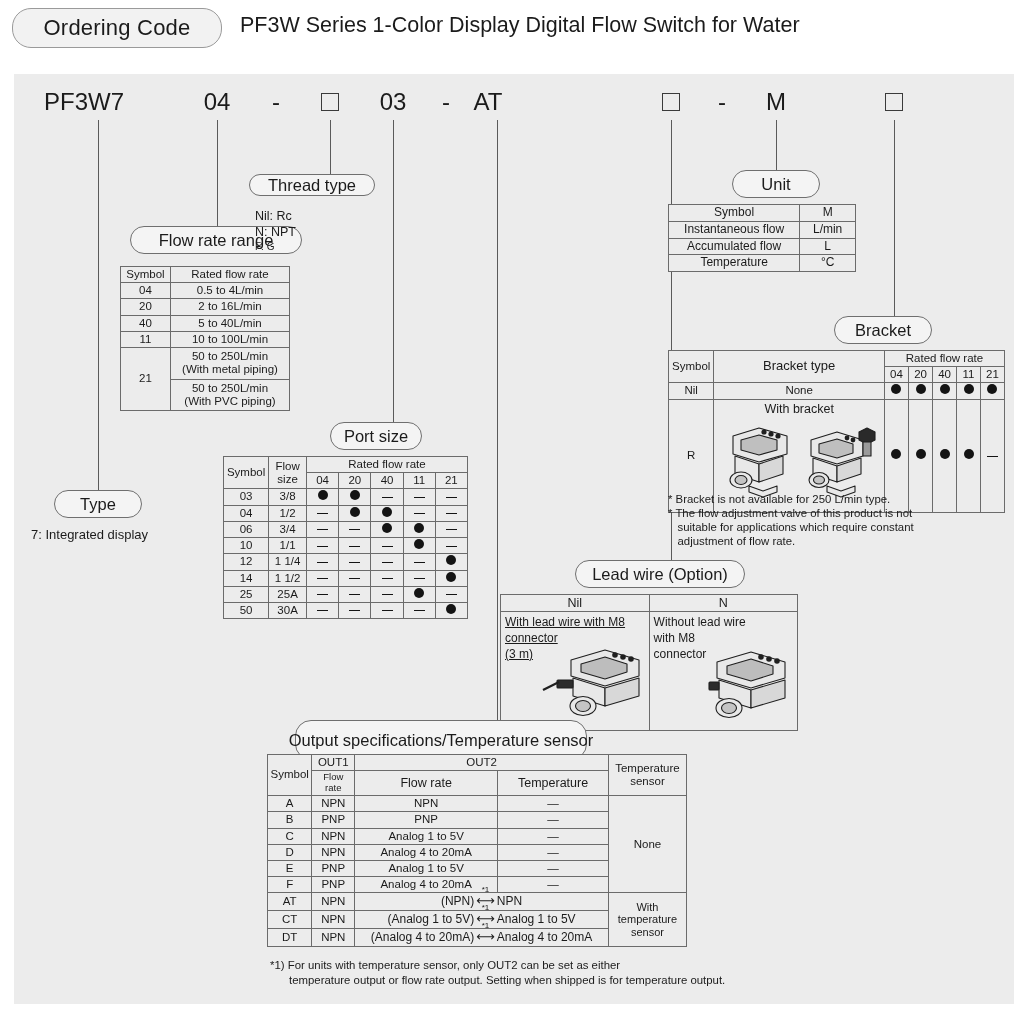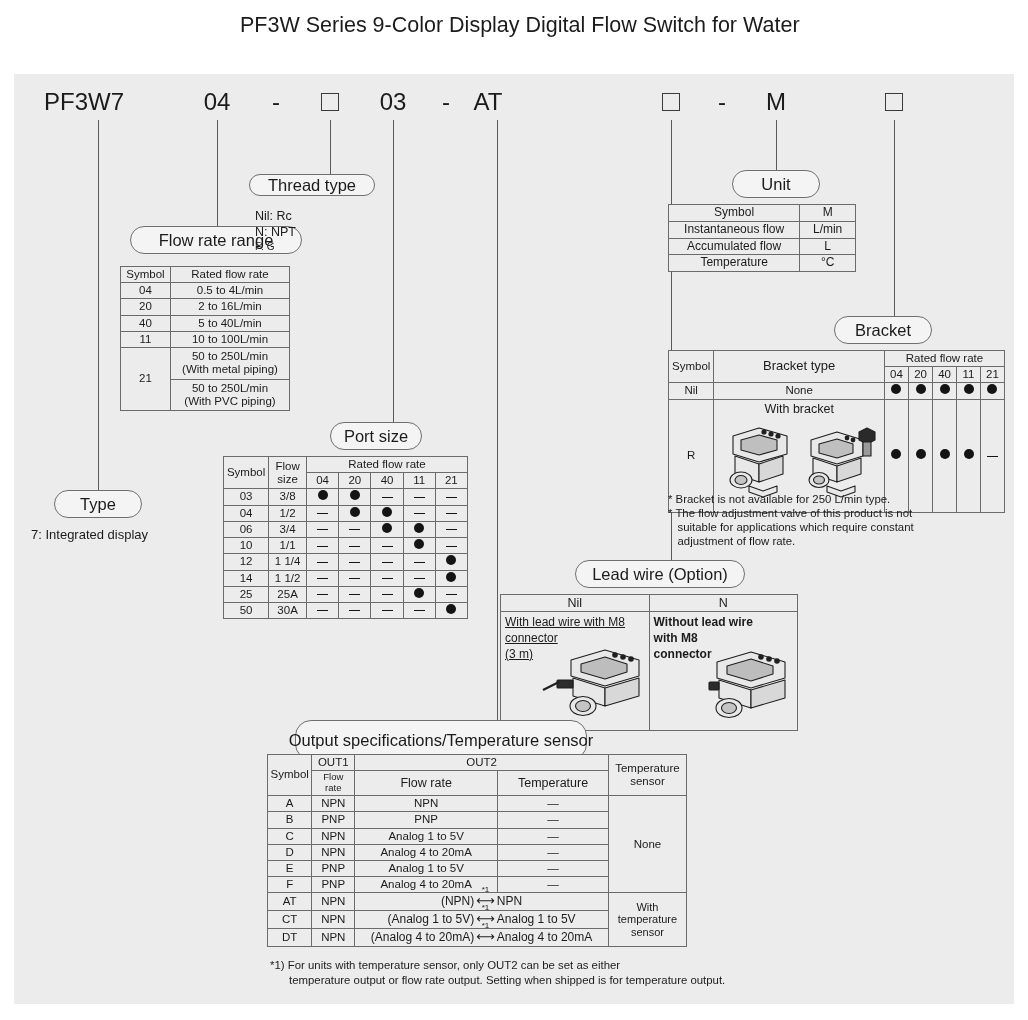--- a/index.html
+++ b/index.html
@@ -82,21 +82,24 @@
 
   
   .dev{display:block;}
 </style>
 </head>
 <body>
 
 <div class="page">
 
   <div class="header">
-    <div class="header-sub">PF3W Series 9-Color Display Digital Flow Switch for Water</div>
+    <div class="pill-title">
+      <span>Ordering Code</span>
+    </div>
+    <div class="header-sub">PF3W Series 1-Color Display Digital Flow Switch for Water</div>
   </div>
 
   <div class="panel">
 
     <div class="code-row">
       <div class="code-seg" style="left:70px">PF3W7</div>
       <div class="code-seg" style="left:203px">04</div>
       <div class="code-seg" style="left:262px">-</div>
       <div class="code-box" style="left:316px"></div>
       <div class="code-seg" style="left:379px">03</div>
@@ -395,21 +398,21 @@
               <rect x="18" y="40" width="16" height="8" rx="1" fill="#2c2c2c"></rect>
               <path d="M4 50 L20 42" stroke-width="2.2" fill="none"></path>
             </g>
             <g fill="#1f1f1f">
               <circle cx="76" cy="15" r="2.8"></circle>
                   <circle cx="84" cy="17" r="2.8"></circle>
                   <circle cx="92" cy="19" r="2.8"></circle>
             </g>
           </svg>
         </td>
-        <td style="vertical-align:top;padding:0;position:relative;font-weight:bold;">
+        <td style="vertical-align:top;padding:0;position:relative;">
           <div style="position:absolute;left:4px;top:3px;text-align:left;font-size:12px;line-height:1.3;white-space:pre-line;">Without lead wire
 with M8
 connector</div>
           <svg class="dev" style="position:absolute;right:2px;bottom:2px;" width="104" height="86" viewBox="0 0 104 86">
             <g fill="#e8e8e8" stroke="#1f1f1f" stroke-width="1.1" stroke-linejoin="round">
               <path d="M26 20 L60 10 L94 20 L94 36 L60 46 L26 36 Z"></path>
               <path d="M36 24 L60 17 L82 24 L82 32 L60 39 L36 32 Z" fill="#bdbdbd"></path>
               <path d="M28 38 L60 48 L60 66 L28 56 Z"></path>
               <path d="M60 48 L94 38 L94 56 L60 66 Z" fill="#d8d8d8"></path>
               <ellipse cx="38" cy="66" rx="13" ry="9.5"></ellipse>

